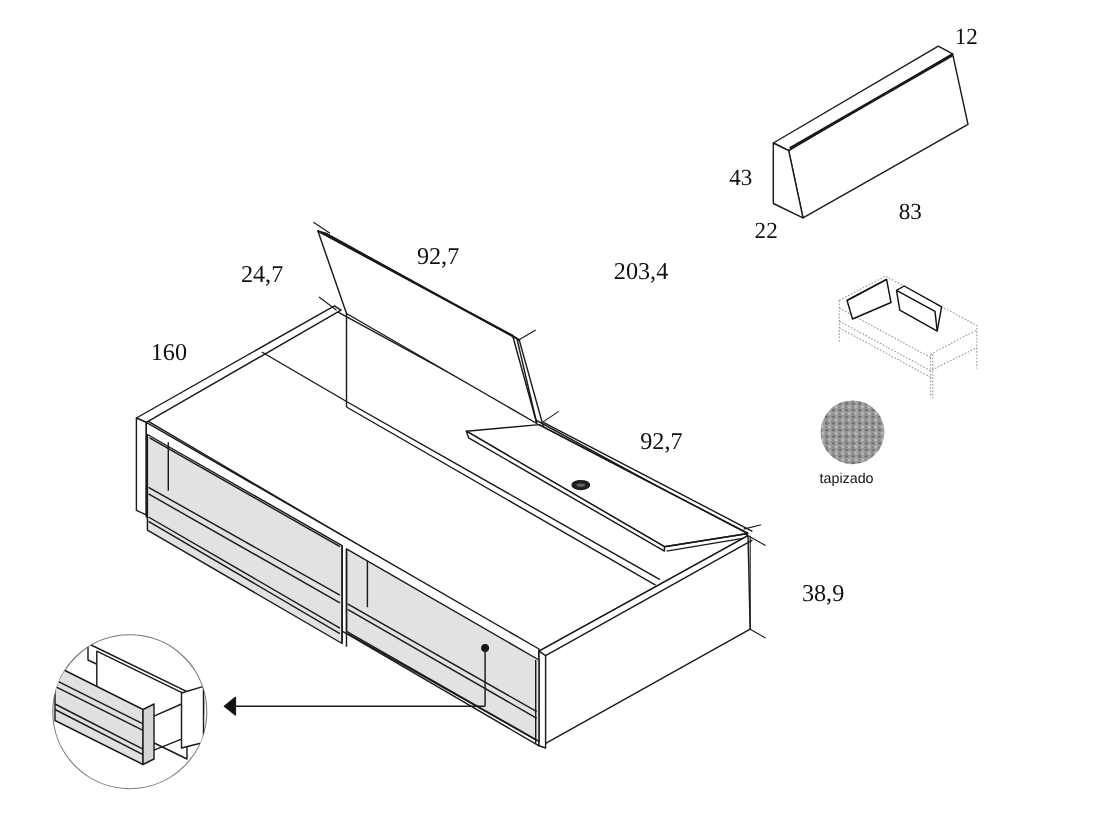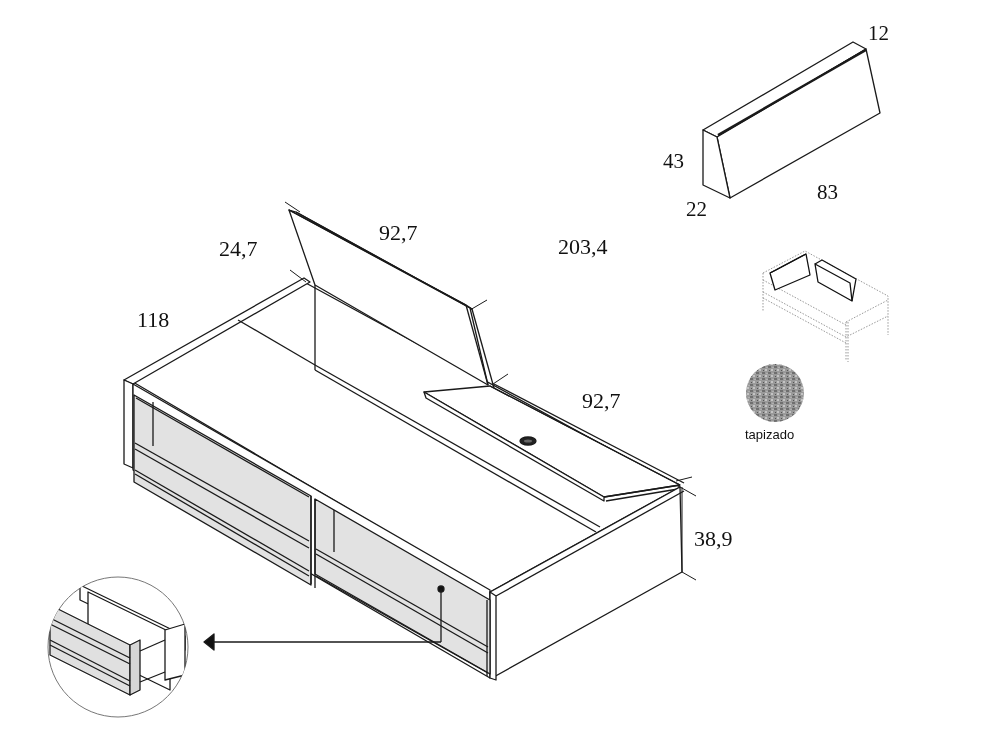--- a/index.html
+++ b/index.html
@@ -143,25 +143,25 @@
       <polygon points="770,273 806,254 810,275 775,290" fill="#fff" stroke="#111" stroke-width="1.3"></polygon>
       <polygon points="815,264 850,283 852,301 818,282" fill="#fff" stroke="#111" stroke-width="1.3"></polygon>
       <polyline points="815,264 822,260 856,279 852,301" stroke="#111" stroke-width="1.3"></polyline>
       <polyline points="770,273 776,270 806,254" stroke="#111" stroke-width="1.3"></polyline>
     </g>
 
     <circle cx="775" cy="393" r="29" fill="url(#fabric)" stroke="none"></circle>
   </g>
 </svg>
 
-<div class="dim dim-lg" style="left:137px; top:309px;">118</div>
+<div class="dim dim-lg" style="left:137px; top:309px;">160</div>
 <div class="dim dim-lg" style="left:219px; top:238px;">24,7</div>
 <div class="dim dim-lg" style="left:379px; top:222px;">92,7</div>
 <div class="dim dim-lg" style="left:558px; top:236px;">203,4</div>
 <div class="dim dim-lg" style="left:582px; top:390px;">92,7</div>
-<div class="dim dim-lg" style="left:694px; top:528px;">38,9</div>
+<div class="dim dim-lg" style="left:729px; top:528px;">38,9</div>
 
 <div class="dim dim-sm" style="left:868px; top:23px;">12</div>
 <div class="dim dim-sm" style="left:663px; top:151px;text-align:right;">43</div>
 <div class="dim dim-sm" style="left:686px; top:199px;">22</div>
 <div class="dim dim-sm" style="left:817px; top:182px;">83</div>
 
 <div class="caption" style="left:745px; top:427px;">tapizado</div>
 
 </body></html>

